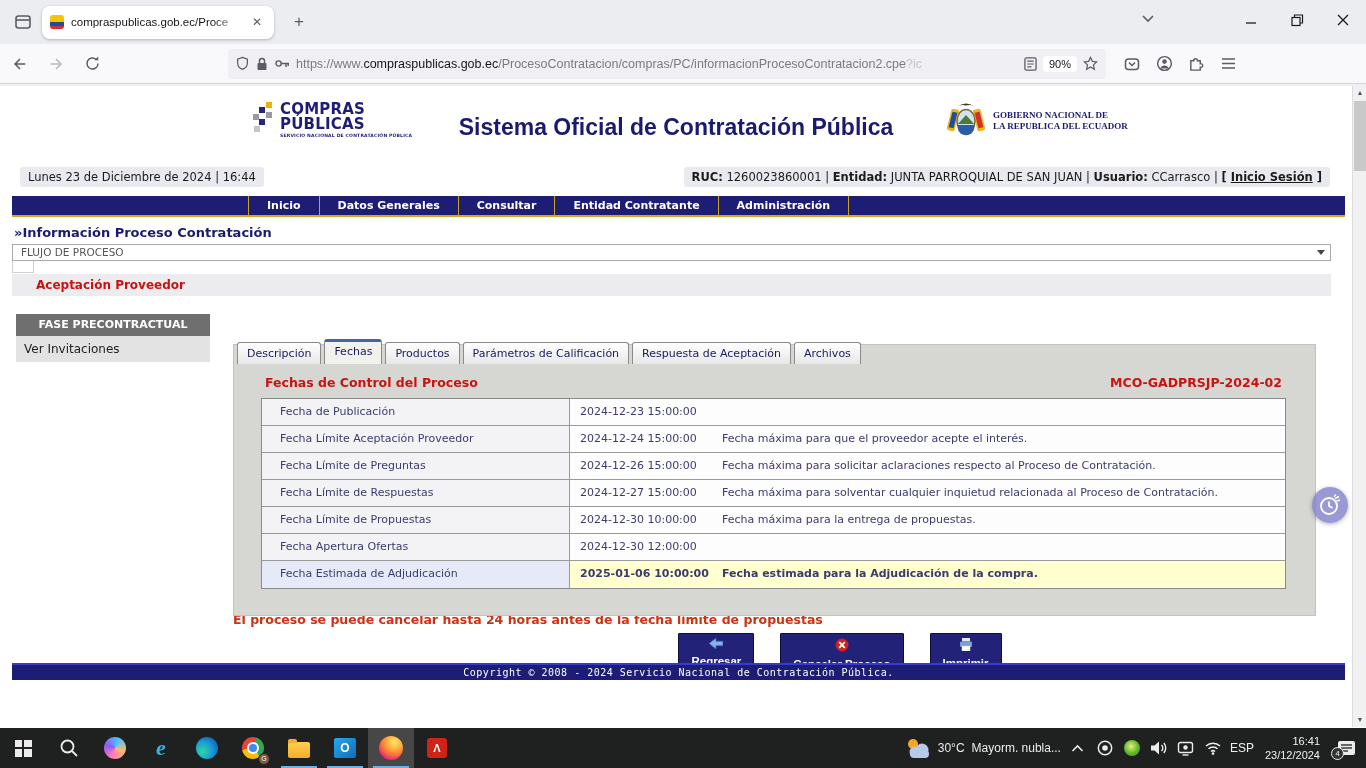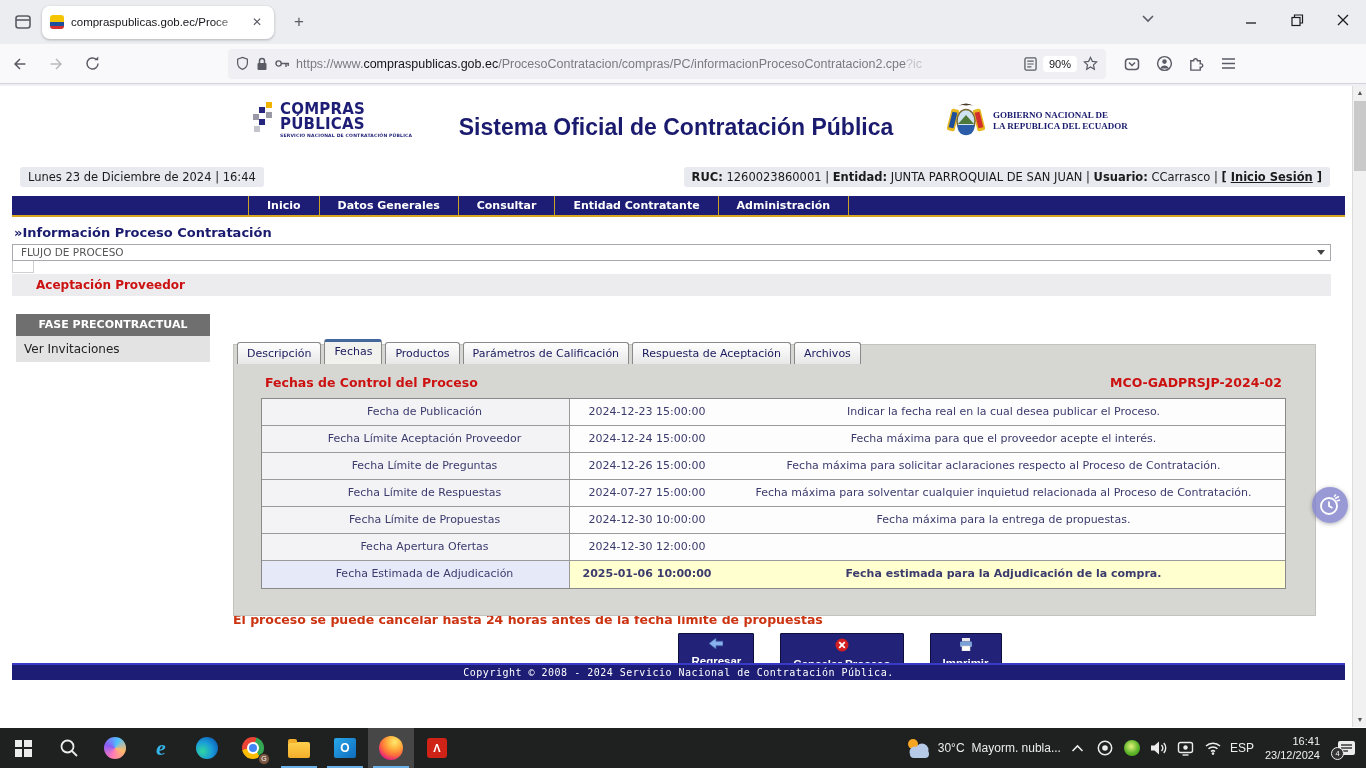--- a/index.html
+++ b/index.html
@@ -75,21 +75,21 @@
   #tabs .ptab { border:1px solid #8a8a8a; border-bottom:none; border-radius:3px 3px 0 0;
                 background:linear-gradient(#ffffff,#e7e7e7); font-size:11px; color:#1a1a5e;
                 padding:0 9px; line-height:21px; height:22px; }
   #tabs .ptab.active { border-top:3px solid #44679e; background:#f1f1ed; height:25px; line-height:20px; margin-top:-3px; }
 
   #panel { position:absolute; top:258px; left:233px; width:1083px; height:272px; background:#d6d6d2; border:1px solid #c2c2be; z-index:1; }
   #panel-titlebar { position:absolute; top:30px; left:31px; right:33px; display:flex; justify-content:space-between; }
   #panel-titlebar .pt { font-size:12.5px; font-weight:bold; color:#cc1111; }
 
   #dtable { position:absolute; top:53px; left:27px; width:1025px; border:1px solid #8a8a8a; background:#fdfdfd; }
-  .trow { display:flex; height:27px; border-bottom:1px solid #9a9a9a;text-align:center; }
+  .trow { display:flex; height:27px; border-bottom:1px solid #9a9a9a; }
   .trow:last-child { border-bottom:none; }
   .tc { font-size:11px; color:#3b3b6e; line-height:26px; white-space:nowrap; overflow:hidden; }
   .tc-label { width:308px; background:#f3f3f5; border-right:1px solid #9a9a9a; padding-left:18px; }
   .tc-date  { width:144px; padding-left:10px; }
   .tc-desc  { flex:1; padding-left:8px; }
   .trow.highlight .tc-label { background:#e6eaf8; }
   .trow.highlight .tc-date, .trow.highlight .tc-desc { background:#ffffcf; font-weight:bold; }
 
   #note { position:absolute; top:526px; left:233px; font-size:12.5px; font-weight:bold; color:#cc3311; }
 
@@ -360,35 +360,34 @@
   <div id="panel">
     <div id="panel-titlebar">
       <span class="pt">Fechas de Control del Proceso</span>
       <span class="pt">MCO-GADPRSJP-2024-02</span>
     </div>
 
     <div id="dtable">
       <div class="trow">
         <span class="tc tc-label">Fecha de Publicación</span>
         <span class="tc tc-date">2024-12-23 15:00:00</span>
-        <span class="tc tc-desc">Indicar la fecha real en la cual desea publicar el Proceso.</span>
       </div>
       <div class="trow">
         <span class="tc tc-label">Fecha Límite Aceptación Proveedor</span>
         <span class="tc tc-date">2024-12-24 15:00:00</span>
         <span class="tc tc-desc">Fecha máxima para que el proveedor acepte el interés.</span>
       </div>
       <div class="trow">
         <span class="tc tc-label">Fecha Límite de Preguntas</span>
         <span class="tc tc-date">2024-12-26 15:00:00</span>
         <span class="tc tc-desc">Fecha máxima para solicitar aclaraciones respecto al Proceso de Contratación.</span>
       </div>
       <div class="trow">
         <span class="tc tc-label">Fecha Límite de Respuestas</span>
-        <span class="tc tc-date">2024-07-27 15:00:00</span>
+        <span class="tc tc-date">2024-12-27 15:00:00</span>
         <span class="tc tc-desc">Fecha máxima para solventar cualquier inquietud relacionada al Proceso de Contratación.</span>
       </div>
       <div class="trow">
         <span class="tc tc-label">Fecha Límite de Propuestas</span>
         <span class="tc tc-date">2024-12-30 10:00:00</span>
         <span class="tc tc-desc">Fecha máxima para la entrega de propuestas.</span>
       </div>
       <div class="trow">
         <span class="tc tc-label">Fecha Apertura Ofertas</span>
         <span class="tc tc-date">2024-12-30 12:00:00</span>

